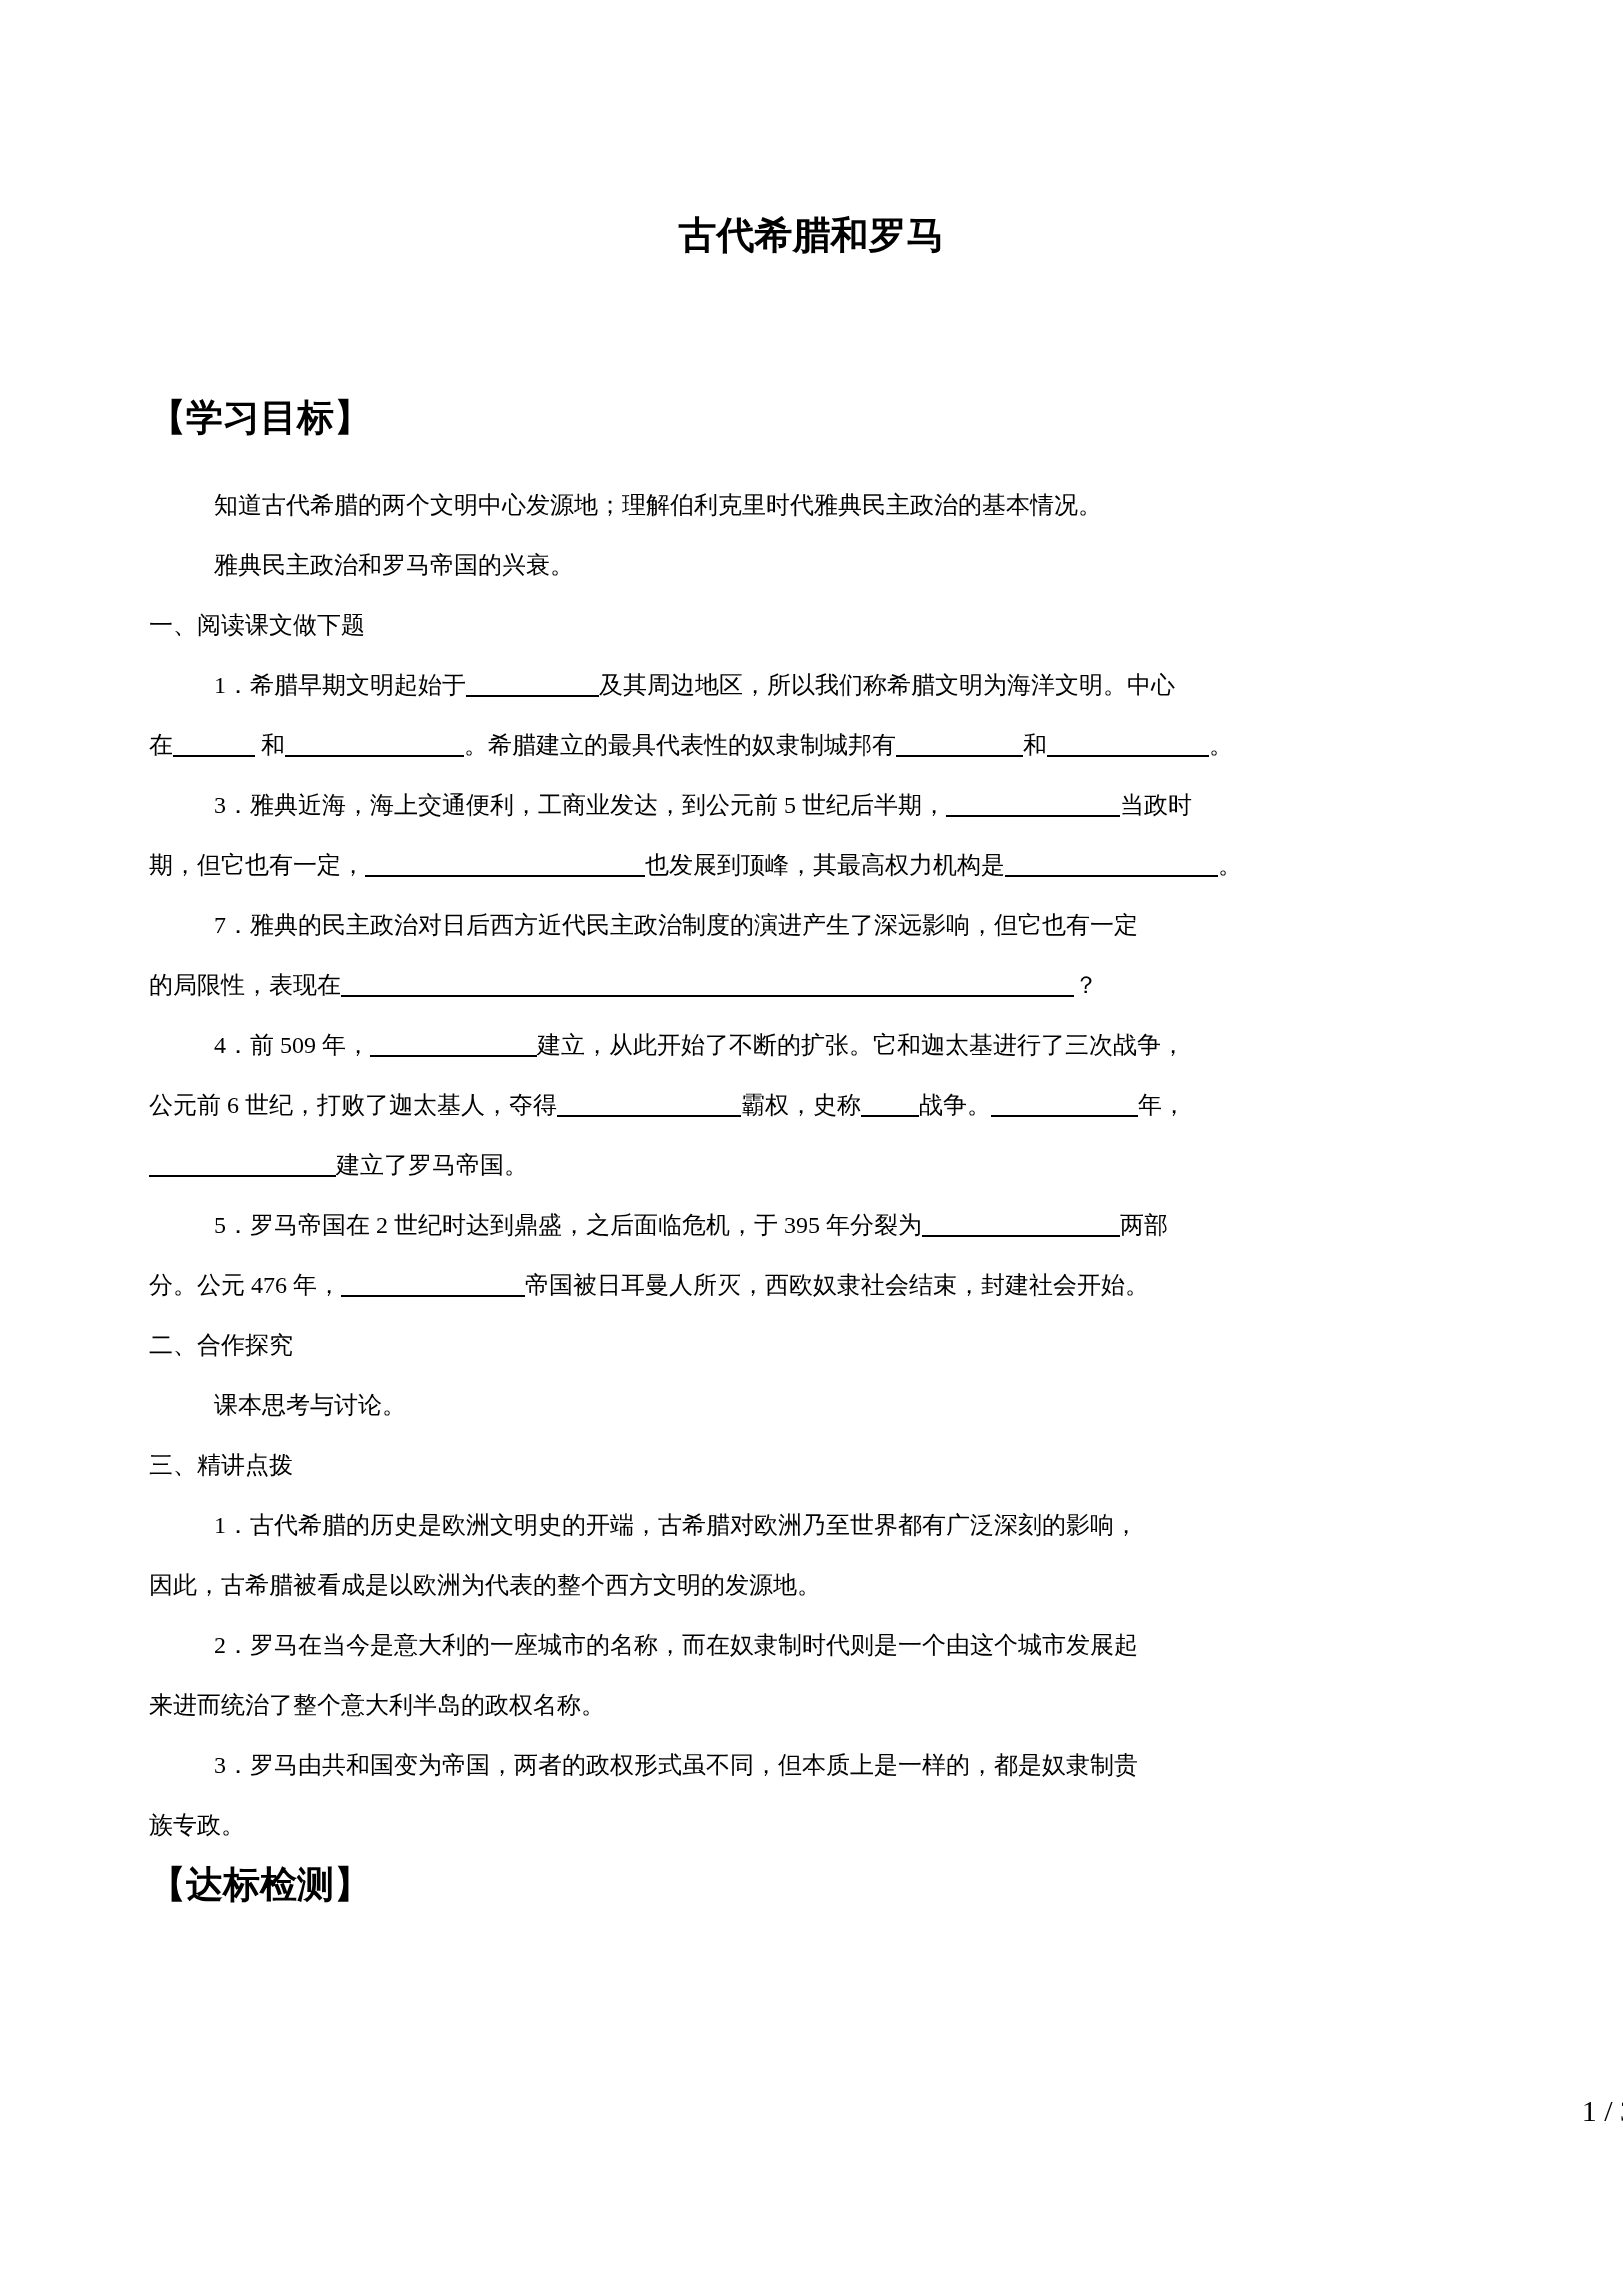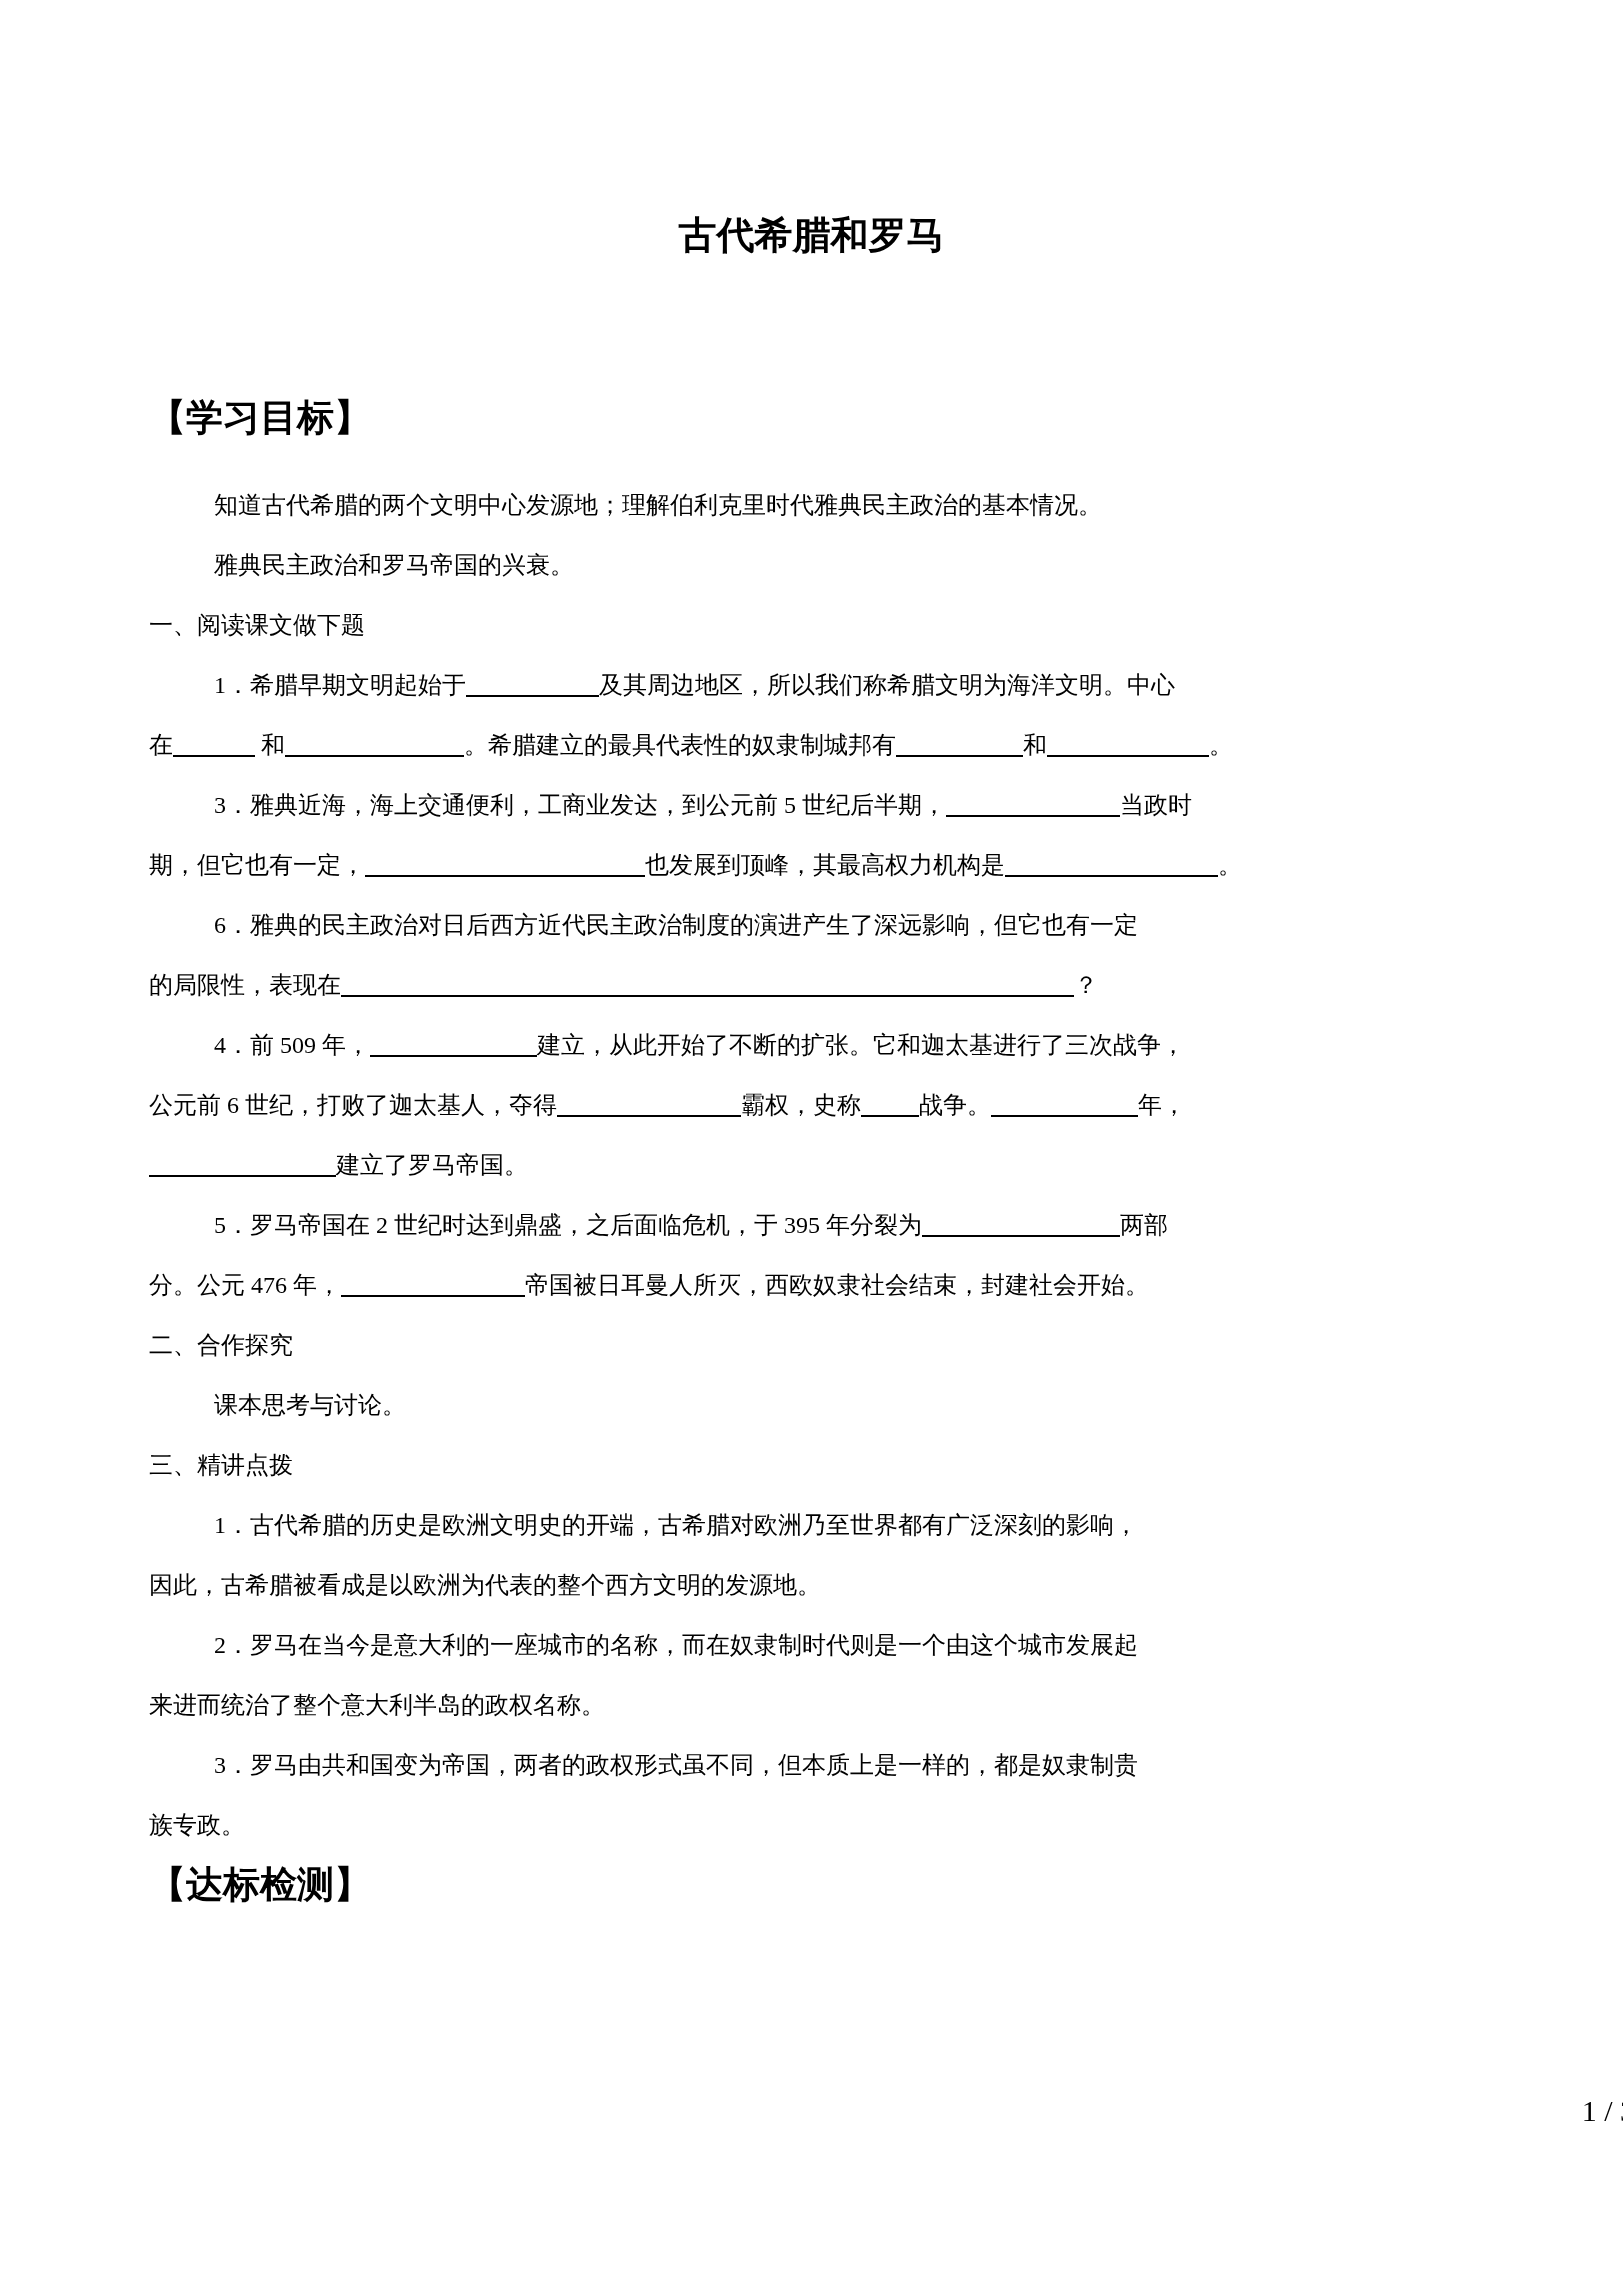--- a/index.html
+++ b/index.html
@@ -63,21 +63,21 @@
 
   <div class="doc-body">
       <div class="heading">【学习目标】</div>
       <div class="line indent"><span>知道古代希腊的两个文明中心发源地；理解伯利克里时代雅典民主政治的基本情况。</span></div>
       <div class="line indent"><span>雅典民主政治和罗马帝国的兴衰。</span></div>
       <div class="line"><span>一、阅读课文做下题</span></div>
       <div class="line indent"><span>1．希腊早期文明起始于</span><span class="blank" style="width: 133px;"></span><span>及其周边地区，所以我们称希腊文明为海洋文明。中心</span></div>
       <div class="line"><span>在</span><span class="blank" style="width: 82px;"></span><span> 和</span><span class="blank" style="width: 179px;"></span><span>。希腊建立的最具代表性的奴隶制城邦有</span><span class="blank" style="width: 127px;"></span><span>和</span><span class="blank" style="width: 162px;"></span><span>。</span></div>
       <div class="line indent"><span>3．雅典近海，海上交通便利，工商业发达，到公元前 5 世纪后半期，</span><span class="blank" style="width: 174px;"></span><span>当政时</span></div>
       <div class="line"><span>期，但它也有一定，</span><span class="blank" style="width: 280px;"></span><span>也发展到顶峰，其最高权力机构是</span><span class="blank" style="width: 213px;"></span><span>。</span></div>
-      <div class="line indent"><span>6．雅典的民主政治对日后西方近代民主政治制度的演进产生了深远影响，但它也有一定</span></div>
+      <div class="line indent"><span>7．雅典的民主政治对日后西方近代民主政治制度的演进产生了深远影响，但它也有一定</span></div>
       <div class="line"><span>的局限性，表现在</span><span class="blank" style="width: 733px;"></span><span>？</span></div>
       <div class="line indent"><span>4．前 509 年，</span><span class="blank" style="width: 167px;"></span><span>建立，从此开始了不断的扩张。它和迦太基进行了三次战争，</span></div>
       <div class="line"><span>公元前 6 世纪，打败了迦太基人，夺得</span><span class="blank" style="width: 184px;"></span><span>霸权，史称</span><span class="blank" style="width: 58px;"></span><span>战争。</span><span class="blank" style="width: 147px;"></span><span>年，</span></div>
       <div class="line"><span class="blank" style="width: 187px;"></span><span>建立了罗马帝国。</span></div>
       <div class="line indent"><span>5．罗马帝国在 2 世纪时达到鼎盛，之后面临危机，于 395 年分裂为</span><span class="blank" style="width: 198px;"></span><span>两部</span></div>
       <div class="line"><span>分。公元 476 年，</span><span class="blank" style="width: 184px;"></span><span>帝国被日耳曼人所灭，西欧奴隶社会结束，封建社会开始。</span></div>
       <div class="line"><span>二、合作探究</span></div>
       <div class="line indent"><span>课本思考与讨论。</span></div>
       <div class="line"><span>三、精讲点拨</span></div>
       <div class="line indent"><span>1．古代希腊的历史是欧洲文明史的开端，古希腊对欧洲乃至世界都有广泛深刻的影响，</span></div>

